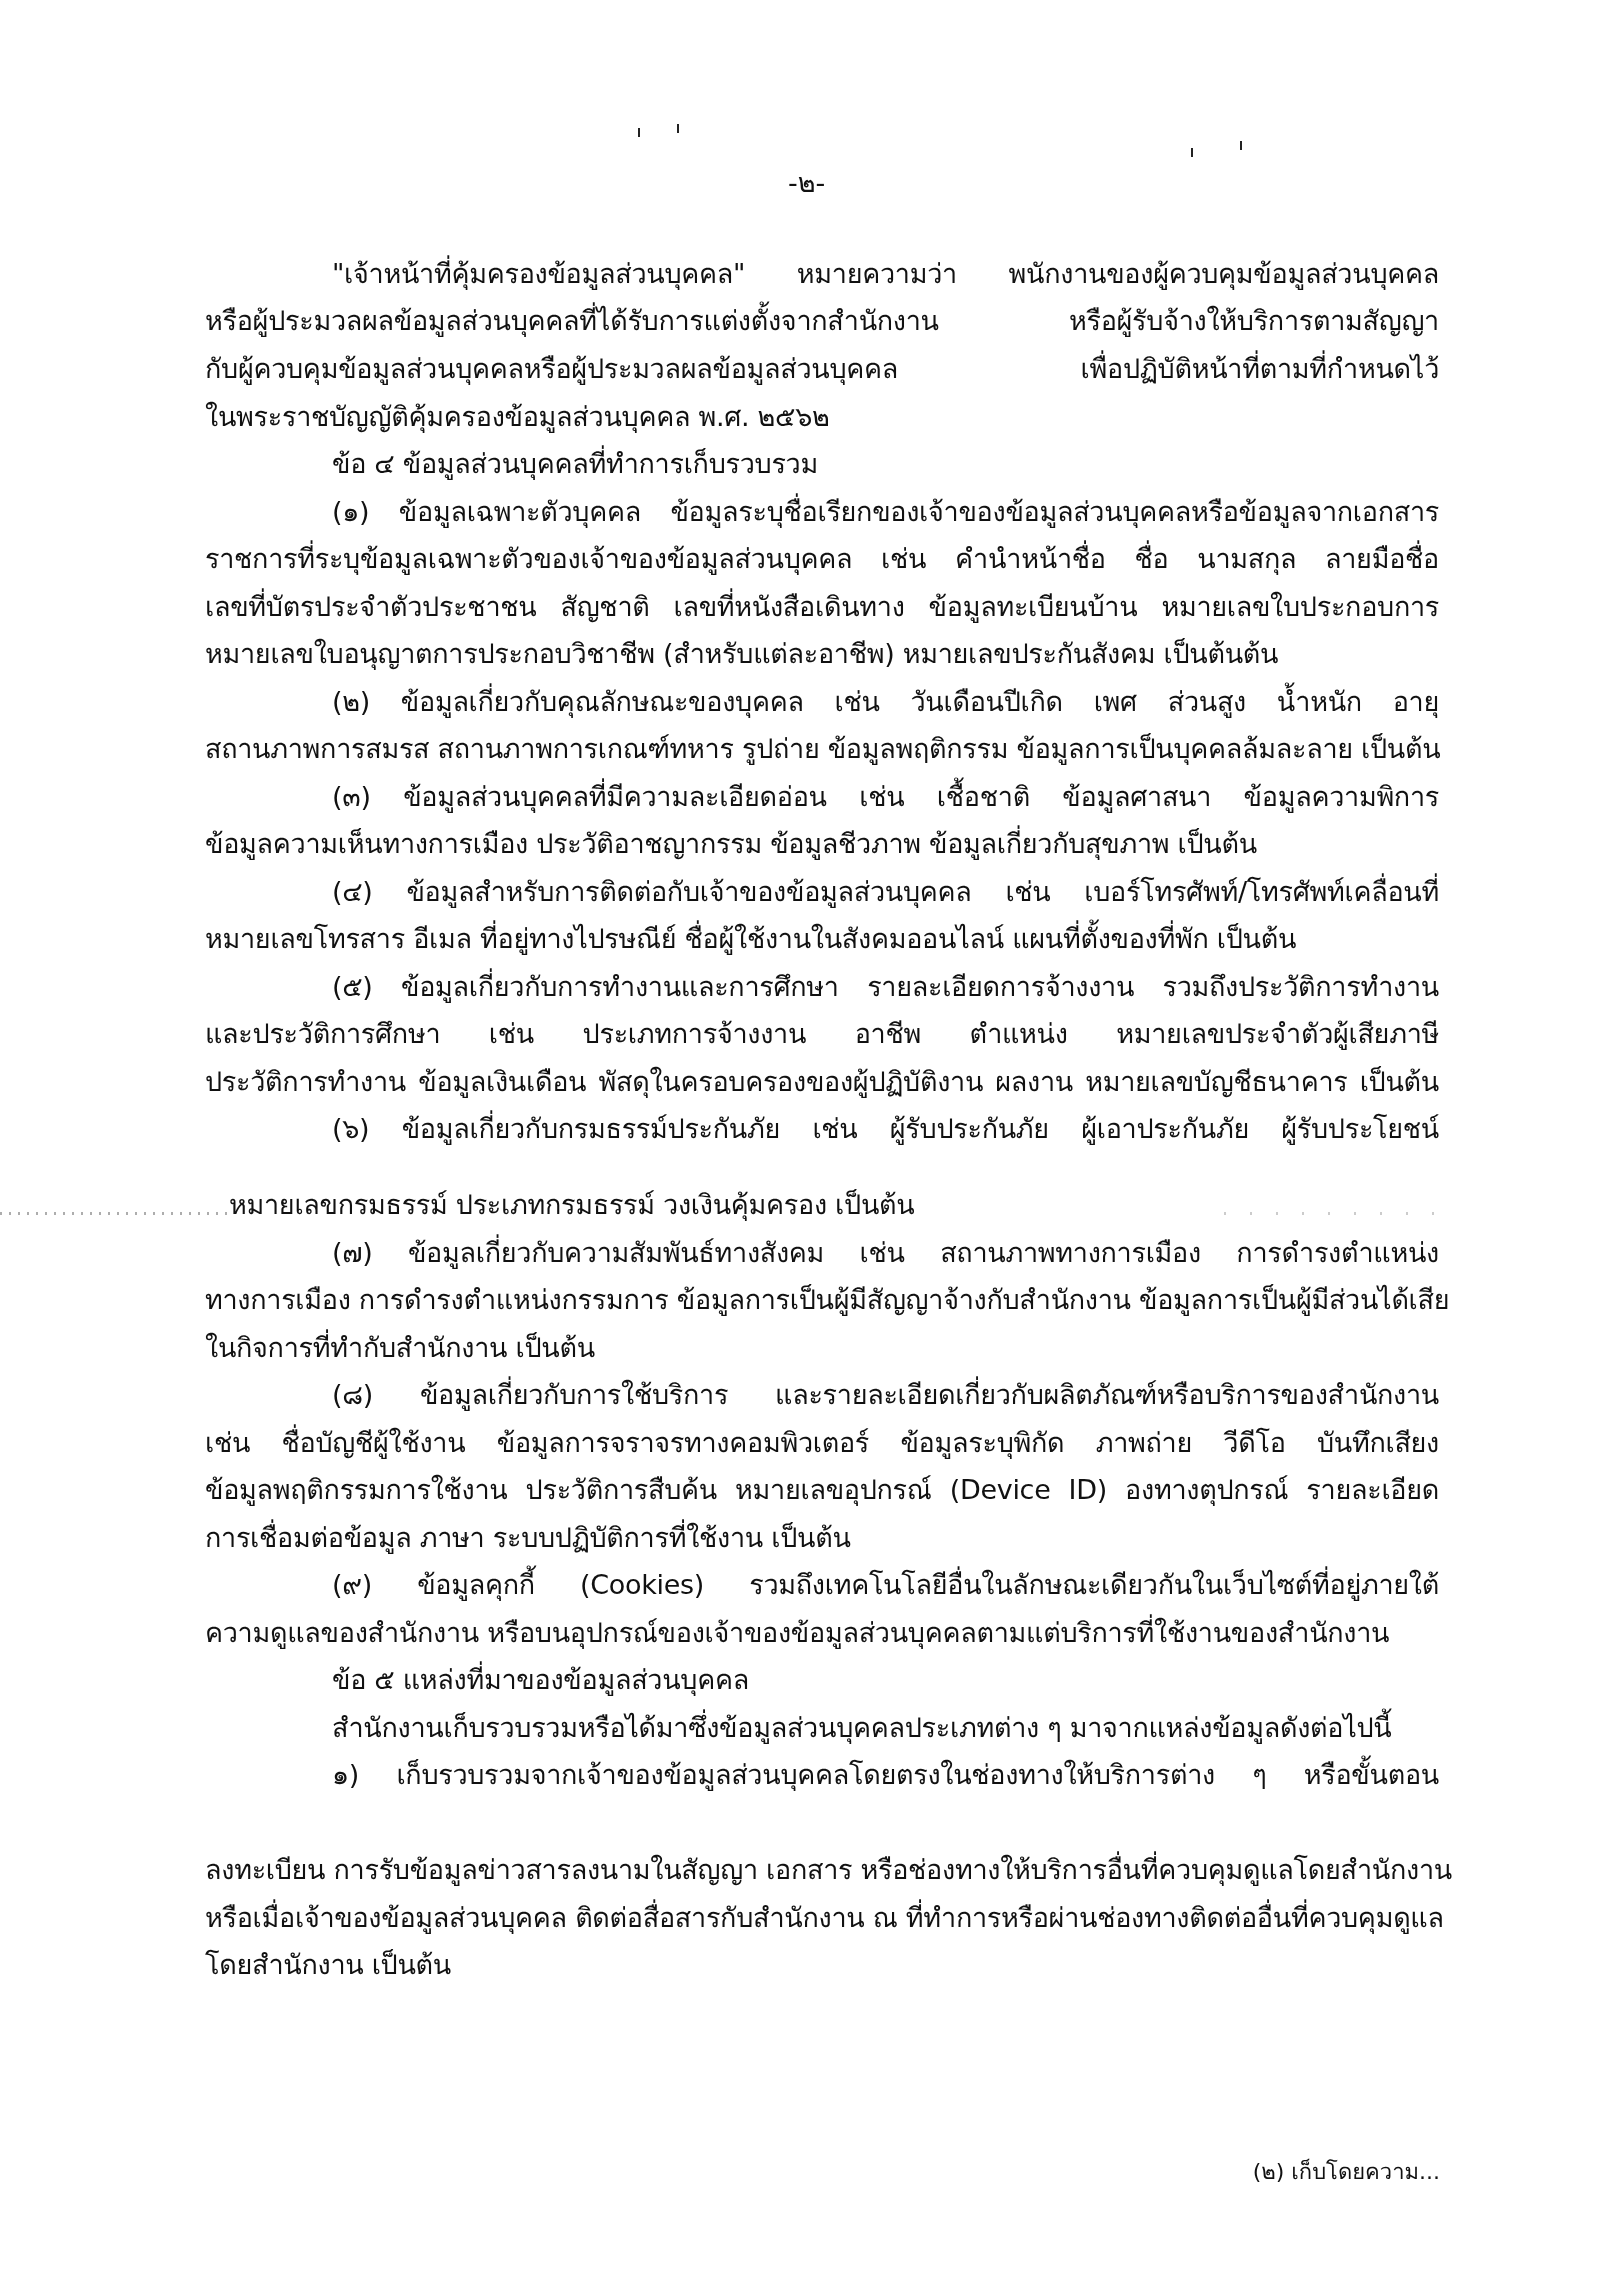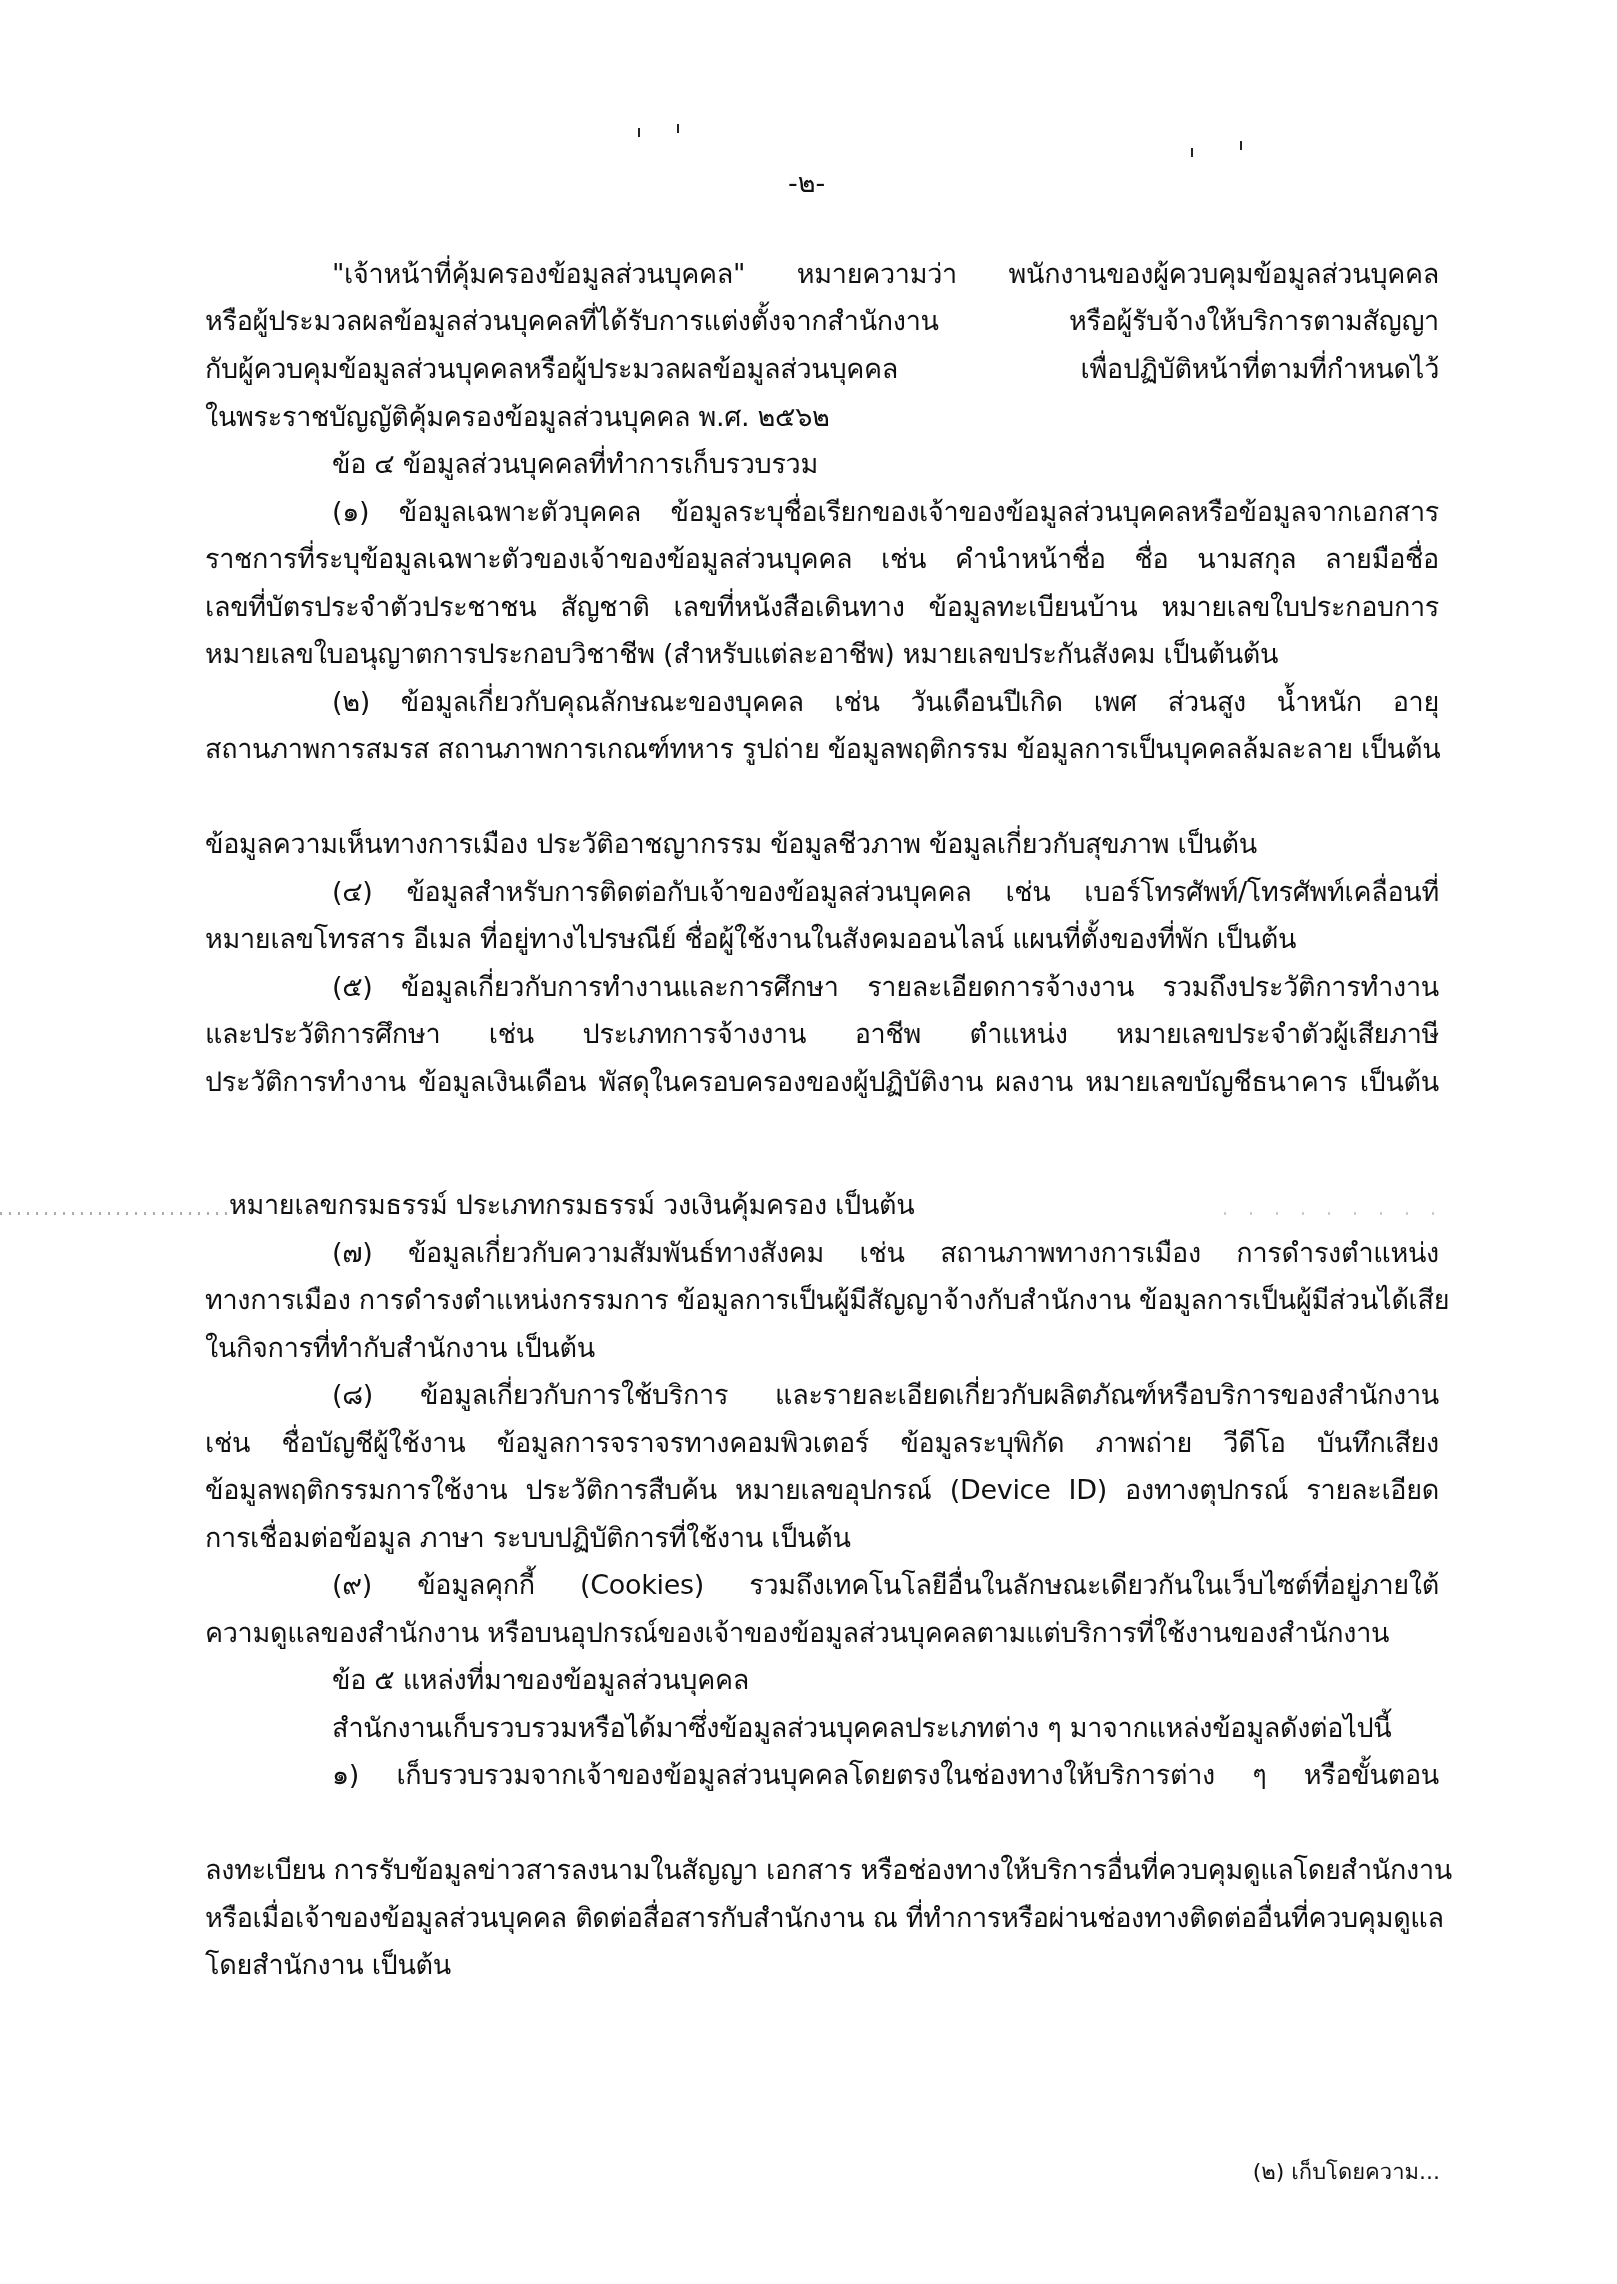--- a/index.html
+++ b/index.html
@@ -39,29 +39,31 @@
   <div class="ln" style="left:332px;top:444px">ข้อ ๔ ข้อมูลส่วนบุคคลที่ทำการเก็บรวบรวม</div>
 
   <div class="ln just" style="left:332px;top:492px;width:1107px">(๑) ข้อมูลเฉพาะตัวบุคคล ข้อมูลระบุชื่อเรียกของเจ้าของข้อมูลส่วนบุคคลหรือข้อมูลจากเอกสาร</div>
   <div class="ln just" style="left:205px;top:539px;width:1234px">ราชการที่ระบุข้อมูลเฉพาะตัวของเจ้าของข้อมูลส่วนบุคคล เช่น คำนำหน้าชื่อ ชื่อ นามสกุล ลายมือชื่อ</div>
   <div class="ln just" style="left:205px;top:587px;width:1234px">เลขที่บัตรประจำตัวประชาชน สัญชาติ เลขที่หนังสือเดินทาง ข้อมูลทะเบียนบ้าน หมายเลขใบประกอบการ</div>
   <div class="ln" style="left:205px;top:634px">หมายเลขใบอนุญาตการประกอบวิชาชีพ (สำหรับแต่ละอาชีพ) หมายเลขประกันสังคม เป็นต้นต้น</div>
 
   <div class="ln just" style="left:332px;top:682px;width:1107px">(๒) ข้อมูลเกี่ยวกับคุณลักษณะของบุคคล เช่น วันเดือนปีเกิด เพศ ส่วนสูง น้ำหนัก อายุ</div>
   <div class="ln just" style="left:205px;top:729px;width:1234px">สถานภาพการสมรส สถานภาพการเกณฑ์ทหาร รูปถ่าย ข้อมูลพฤติกรรม ข้อมูลการเป็นบุคคลล้มละลาย เป็นต้น</div>
 
+  <div class="ln just" style="left:332px;top:777px;width:1107px">(๓) ข้อมูลส่วนบุคคลที่มีความละเอียดอ่อน เช่น เชื้อชาติ ข้อมูลศาสนา ข้อมูลความพิการ</div>
   <div class="ln" style="left:205px;top:824px">ข้อมูลความเห็นทางการเมือง ประวัติอาชญากรรม ข้อมูลชีวภาพ ข้อมูลเกี่ยวกับสุขภาพ เป็นต้น</div>
 
   <div class="ln just" style="left:332px;top:872px;width:1107px">(๔) ข้อมูลสำหรับการติดต่อกับเจ้าของข้อมูลส่วนบุคคล เช่น เบอร์โทรศัพท์/โทรศัพท์เคลื่อนที่</div>
   <div class="ln" style="left:205px;top:919px">หมายเลขโทรสาร อีเมล ที่อยู่ทางไปรษณีย์ ชื่อผู้ใช้งานในสังคมออนไลน์ แผนที่ตั้งของที่พัก เป็นต้น</div>
 
   <div class="ln just" style="left:332px;top:967px;width:1107px">(๕) ข้อมูลเกี่ยวกับการทำงานและการศึกษา รายละเอียดการจ้างงาน รวมถึงประวัติการทำงาน</div>
   <div class="ln just" style="left:205px;top:1014px;width:1234px">และประวัติการศึกษา เช่น ประเภทการจ้างงาน อาชีพ ตำแหน่ง หมายเลขประจำตัวผู้เสียภาษี</div>
   <div class="ln just" style="left:205px;top:1062px;width:1234px">ประวัติการทำงาน ข้อมูลเงินเดือน พัสดุในครอบครองของผู้ปฏิบัติงาน ผลงาน หมายเลขบัญชีธนาคาร เป็นต้น</div>
 
+  <div class="ln just" style="left:332px;top:1109px;width:1107px">(๖) ข้อมูลเกี่ยวกับกรมธรรม์ประกันภัย เช่น ผู้รับประกันภัย ผู้เอาประกันภัย ผู้รับประโยชน์</div>
   <div class="dots"></div>
   <div class="dots2"></div>
   <div class="ln" style="left:229px;top:1185px">หมายเลขกรมธรรม์ ประเภทกรมธรรม์ วงเงินคุ้มครอง เป็นต้น</div>
 
   <div class="ln just" style="left:332px;top:1233px;width:1107px">(๗) ข้อมูลเกี่ยวกับความสัมพันธ์ทางสังคม เช่น สถานภาพทางการเมือง การดำรงตำแหน่ง</div>
   <div class="ln just" style="left:205px;top:1280px;width:1234px">ทางการเมือง การดำรงตำแหน่งกรรมการ ข้อมูลการเป็นผู้มีสัญญาจ้างกับสำนักงาน ข้อมูลการเป็นผู้มีส่วนได้เสีย</div>
   <div class="ln" style="left:205px;top:1328px">ในกิจการที่ทำกับสำนักงาน เป็นต้น</div>
 
   <div class="ln just" style="left:332px;top:1375px;width:1107px">(๘) ข้อมูลเกี่ยวกับการใช้บริการ และรายละเอียดเกี่ยวกับผลิตภัณฑ์หรือบริการของสำนักงาน</div>
   <div class="ln just" style="left:205px;top:1423px;width:1234px">เช่น ชื่อบัญชีผู้ใช้งาน ข้อมูลการจราจรทางคอมพิวเตอร์ ข้อมูลระบุพิกัด ภาพถ่าย วีดีโอ บันทึกเสียง</div>

